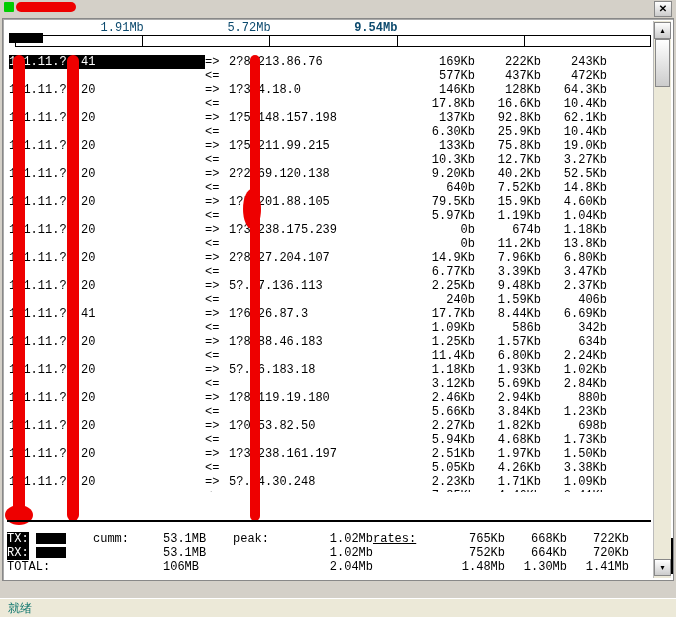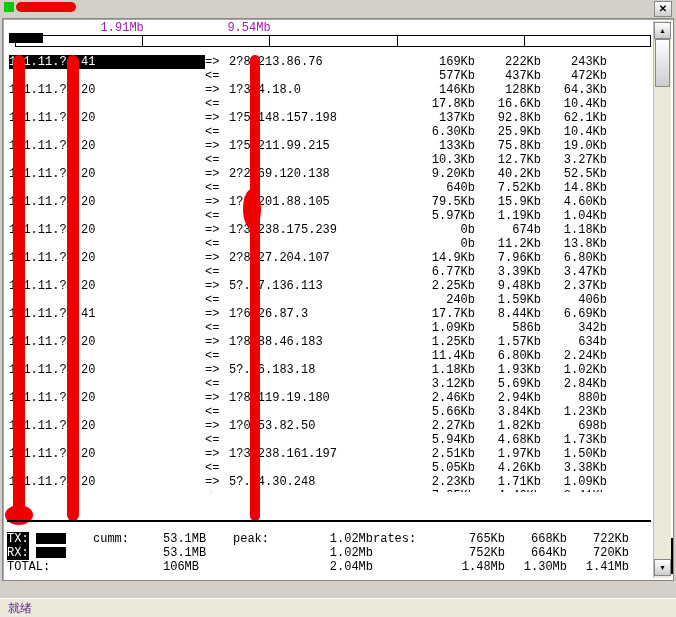--- a/index.html
+++ b/index.html
@@ -3,21 +3,21 @@
 <meta charset="utf-8">
 <style>
   html,body{margin:0;padding:0;width:676px;height:617px;background:#d4d0c8;font-family:"Courier New",monospace;font-size:12px;line-height:14px;color:#000;}
   .titlebar{height:18px;background:#d4d0c8;position:relative;border-bottom:0px;display:flex;align-items:center;}
   .titlebar-left{position:absolute;left:4px;top:2px;display:flex;align-items:center;}
   .green-bar{width:10px;height:10px;background:#0c0;margin-right:2px;border-radius:1px;}
   .red-scribble{width:60px;height:10px;background:#e00;border-radius:5px;}
   .close-btn{position:absolute;right:4px;top:1px;width:16px;height:14px;background:linear-gradient(#fff,#ccc);border:1px solid #888;display:flex;align-items:center;justify-content:center;font-family:Arial;font-size:10px;font-weight:bold;cursor:pointer;}
   .term-wrap{position:absolute;left:2px;top:18px;right:2px;bottom:36px;background:#fff;border:1px solid #888;box-shadow:inset 1px 1px 0 #aaa;}
   .scale-bar{position:relative;height:32px;}
-  .scale-labels{display:flex;padding-left:14px;padding-right:22px;font-size:12px;color:#a21caf;padding-top:2px;}
+  .scale-labels{display:flex;padding-left:14px;padding-right:22px;font-size:12px;color:#0c4a6e;padding-top:2px;}
   .scale-labels span{text-align:right;}
   .ruler-outer{position:absolute;left:12px;right:22px;top:16px;height:12px;}
   .ruler-line-top{position:absolute;left:0;right:0;top:0;border-top:1px solid #000;}
   .ruler-line-bot{position:absolute;left:0;right:0;top:11px;border-top:1px solid #000;}
   .tick{position:absolute;top:0;width:1px;height:12px;background:#000;}
   .traffic{position:absolute;left:6px;right:22px;top:36px;bottom:88px;white-space:pre;font-family:"Courier New",monospace;overflow:hidden;}
   .row{display:flex;height:14px;}
   .c-local{width:196px;}
   .c-dir{width:24px;}
   .c-remote{width:180px;}
@@ -32,30 +32,30 @@
   .red-blob{position:absolute;background:#e00;border-radius:50%;}
 
   .divider{position:absolute;left:4px;right:22px;height:0;border-top:2px solid #000;}
   .summary{position:absolute;left:4px;right:22px;bottom:6px;white-space:pre;font-family:"Courier New",monospace;}
   .summary .row{display:flex;height:14px;}
   .s-lab{width:86px;}
   .s-cumm-l{width:70px;}
   .s-cumm-v{width:70px;text-align:left;}
   .s-peak-l{width:70px;}
   .s-peak-v{width:70px;text-align:right;}
-  .s-rates-l{width:70px;}
+  .s-rates-l{width:70px;text-decoration:underline;}
   .s-r1,.s-r2,.s-r3{width:62px;text-align:right;}
 
   .vscroll{position:absolute;right:2px;top:2px;bottom:2px;width:17px;background:#ece9d8;border-left:1px solid #bbb;}
   .vscroll .btn{width:15px;height:15px;margin:1px auto;background:linear-gradient(#fff,#ccc);border:1px solid #888;display:flex;align-items:center;justify-content:center;font-size:8px;font-family:Arial;}
   .vscroll .track{position:absolute;top:18px;bottom:18px;left:1px;right:1px;background:#ece9d8;}
   .vscroll .thumb{position:absolute;left:0;right:0;top:0;height:46px;background:linear-gradient(#fff,#ccc);border:1px solid #888;}
   .vscroll .btn.bot{position:absolute;bottom:1px;}
 
-  .statusbar{position:absolute;left:0;right:0;bottom:0;height:18px;background:#ece9d8;border-top:1px solid #fff;display:flex;align-items:center;font-family:"SimSun","MS Song",sans-serif;font-size:12px;color:#4c1d95;}
+  .statusbar{position:absolute;left:0;right:0;bottom:0;height:18px;background:#ece9d8;border-top:1px solid #fff;display:flex;align-items:center;font-family:"SimSun","MS Song",sans-serif;font-size:12px;color:#0f766e;}
   .statusbar .cell{padding:0 8px;border-left:1px solid #bbb;}
   .statusbar .cell:first-child{border-left:none;flex:1;}
   .statusbar .right{margin-left:auto;display:flex;}
   .black-box{background:#000;color:#000;display:inline-block;width:30px;height:11px;vertical-align:middle;}
   .sum-right-block{position:absolute;right:0;bottom:6px;width:10px;height:36px;background:#000;}
 </style>
 </head>
 <body>
 
 <div class="titlebar">
@@ -65,21 +65,22 @@
   </div>
   <div class="close-btn">✕</div>
 </div>
 
 <div class="term-wrap">
 
   <div class="scale-bar">
     <div class="scale-labels" id="scale-labels">
         <span style="width: 0px;"></span>
         <span style="width: 20%;">1.91Mb</span>
-        <span style="width: 20%;">9.54Mb</span>
+        <span style="width: 20%;">5.72Mb</span>
+        <span style="width: 20%; font-weight: bold;">9.54Mb</span>
       </div>
     <div class="ruler-outer">
       <div class="ruler-line-top"></div>
       <div class="ruler-line-bot"></div>
       <div class="tick" style="left:0;height:12px;"></div>
       <div class="tick" style="left:20%;"></div>
       <div class="tick" style="left:40%;"></div>
       <div class="tick" style="left:60%;"></div>
       <div class="tick" style="left:80%;"></div>
       <div class="tick" style="right:0;"></div>

